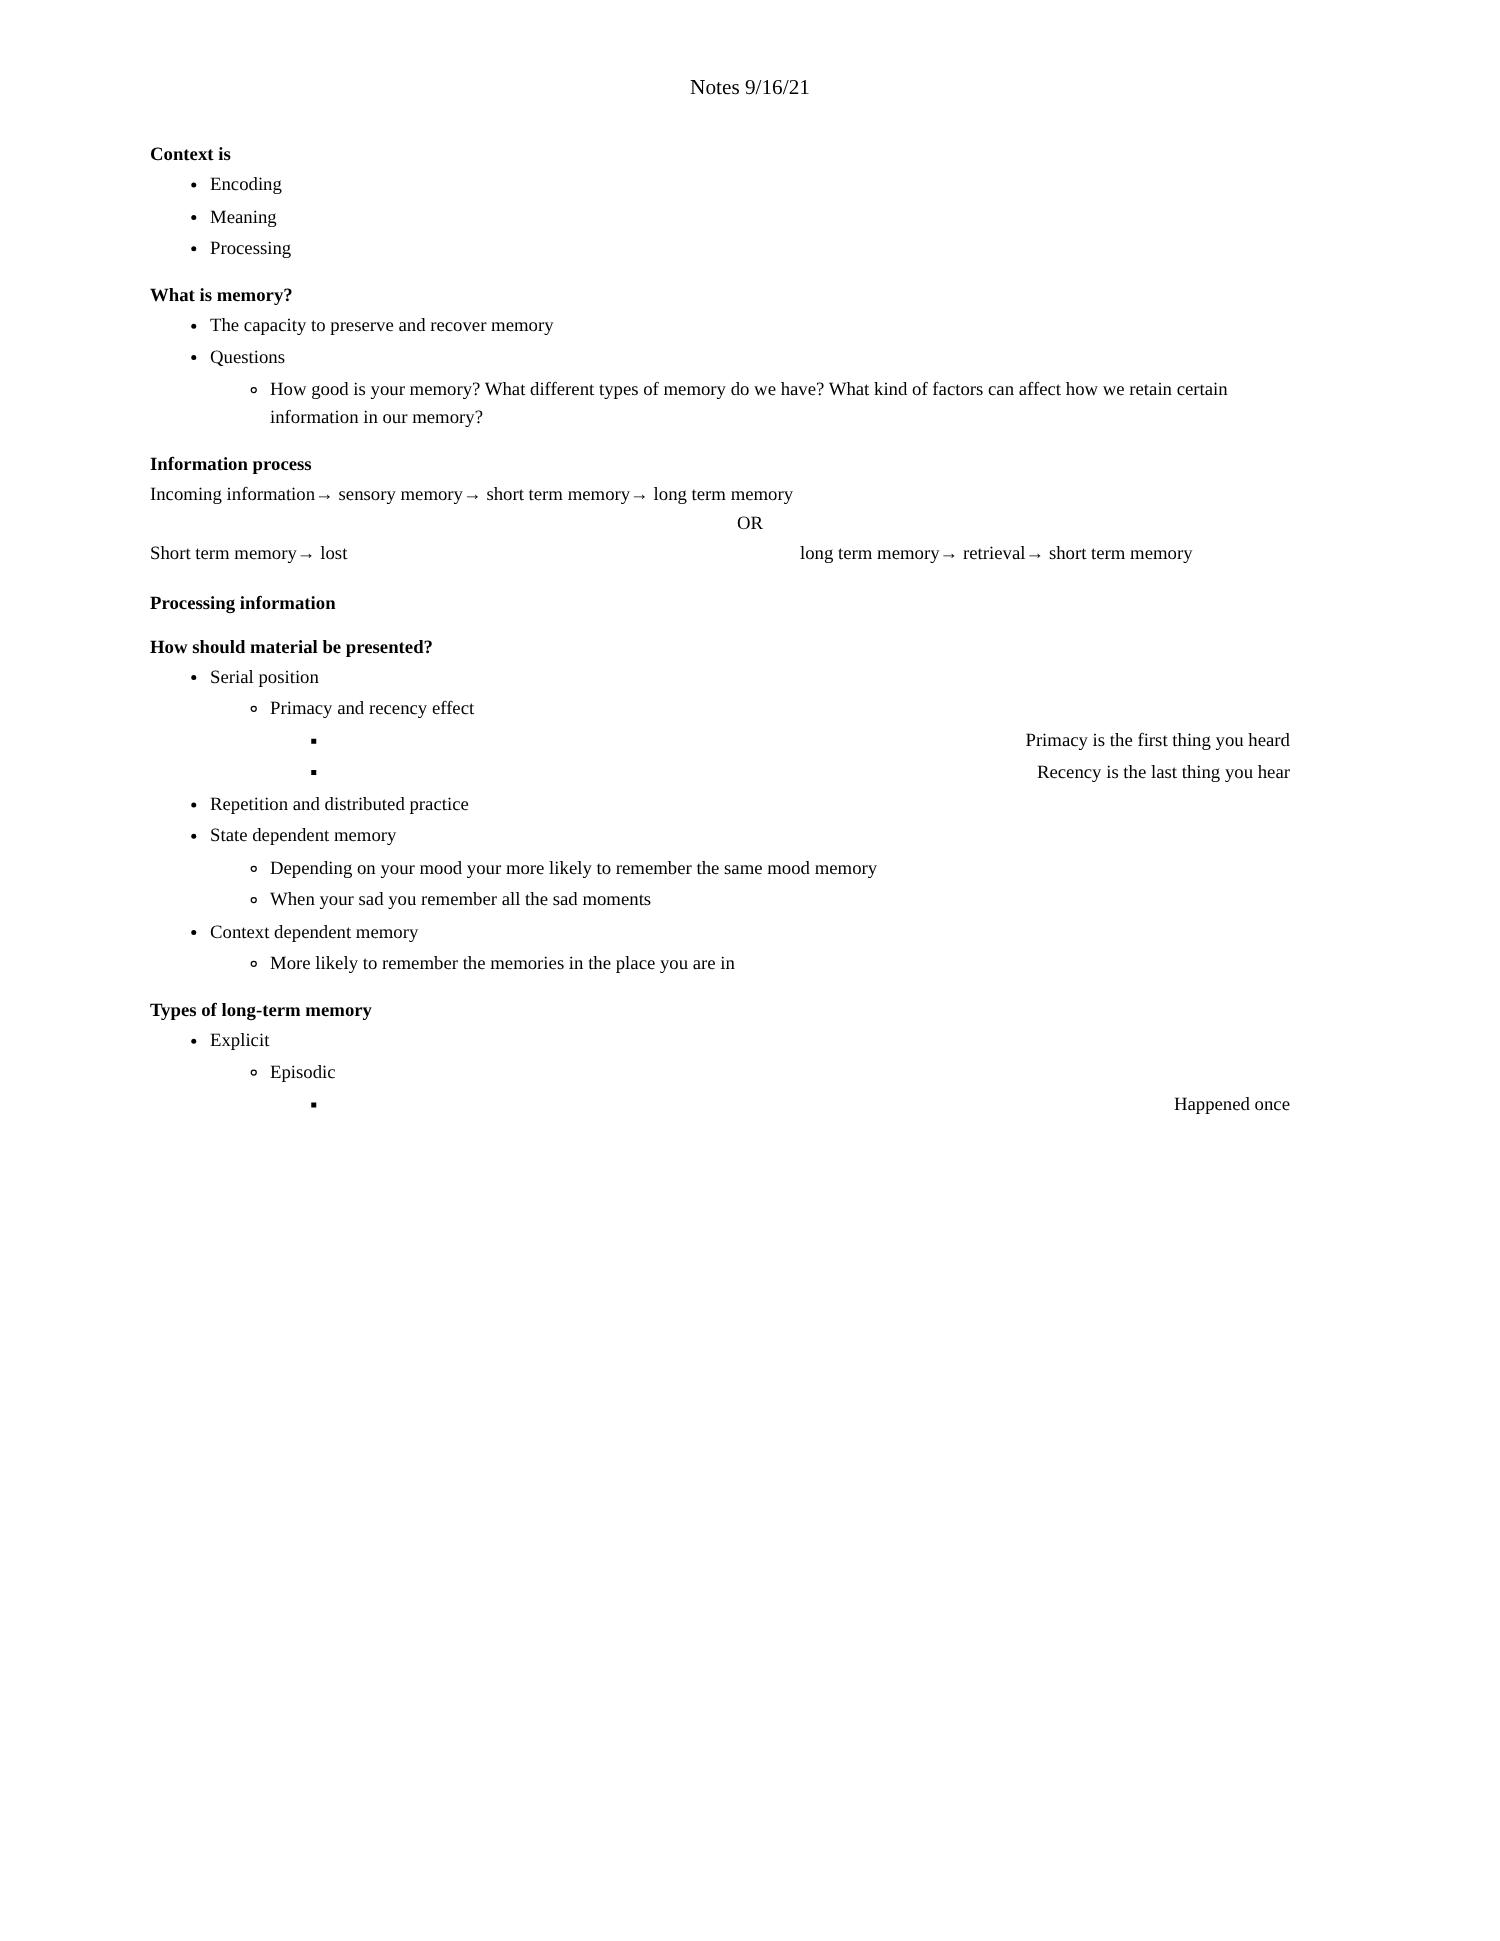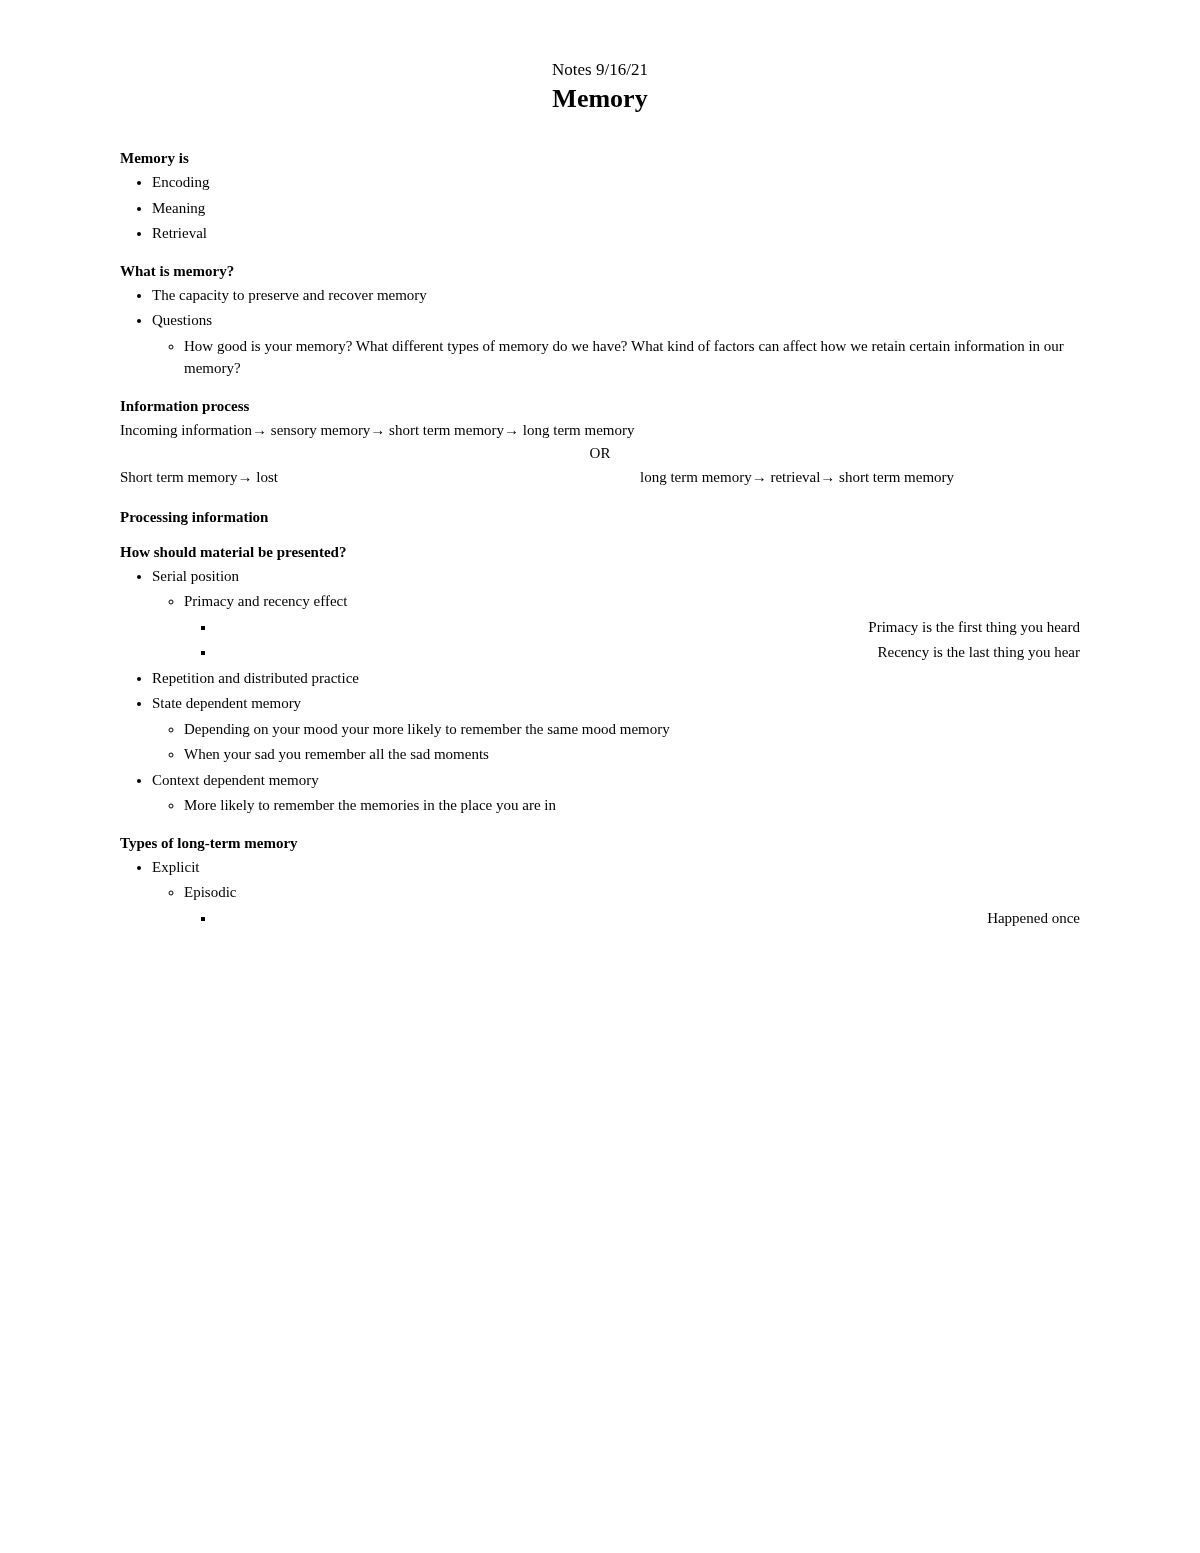--- a/index.html
+++ b/index.html
@@ -67,48 +67,47 @@
     }
 
     ul.level3 {
       list-style-type: square;
       margin-left: 32px;
       margin-bottom: 2px;
       text-align: right;
     }
 
     li {
-      margin: 3px 0;
+      margin: 3px 16px;
       line-height: 1.5;
     }
 
     .two-col-row {
       display: flex;
       gap: 80px;
       margin-bottom: 18px;
     }
 
     .two-col-row .col {
       flex: 1;
     }
   </style>
 </head>
 <body>
 
 <div class="page-header">
   <div class="page-subtitle">Notes 9/16/21</div>
-  <div class="page-title">Memory</div>
 </div>
 
 <div>
-  <div class="section-heading">Memory is</div>
+  <div class="section-heading">Context is</div>
   <ul class="level1">
     <li>Encoding</li>
     <li>Meaning</li>
-    <li>Retrieval</li>
+    <li>Processing</li>
   </ul>
 </div>
 
 <div>
   <div class="section-heading">What is memory?</div>
   <ul class="level1">
     <li>The capacity to preserve and recover memory</li>
     <li>Questions
       <ul class="level2">
         <li>How good is your memory? What different types of memory do we have? What kind of factors can affect how we retain certain information in our memory?</li>

